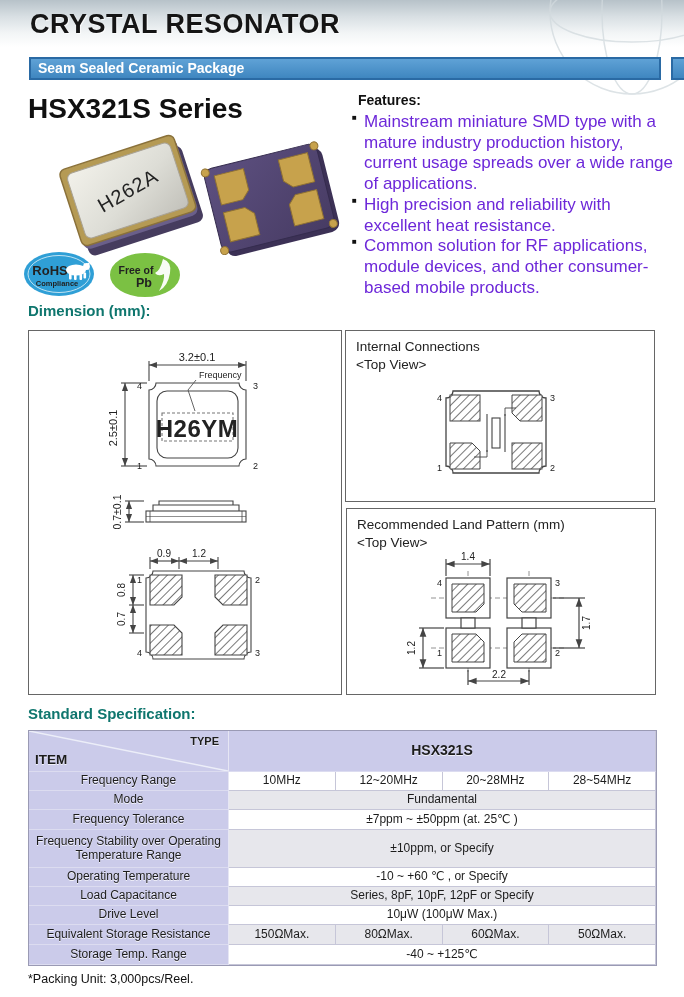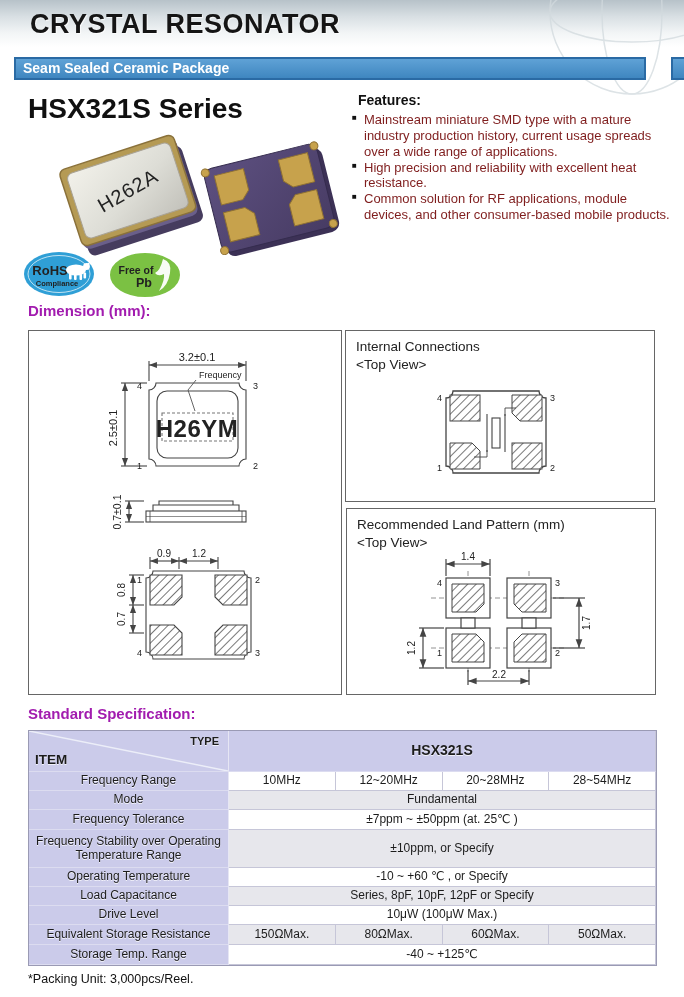--- a/index.html
+++ b/index.html
@@ -15,51 +15,51 @@
     background:linear-gradient(180deg,#b7c2c9 0%,#d8dfe3 35%,#f2f5f6 70%,#ffffff 100%);
   }
   .globe{position:absolute;right:0;top:0;pointer-events:none;}
   .page-title{
     position:absolute;left:30px;top:9px;margin:0;
     font-size:27px;font-weight:bold;letter-spacing:.5px;color:#151515;
     text-shadow:1px 1px 1px rgba(255,255,255,.8);
   }
   
   .subbar{
-    position:absolute;left:14px;top:57px;width:621px;height:19px;
+    position:absolute;left:29px;top:57px;width:621px;height:19px;
     background:linear-gradient(180deg,#5fa2d6 0%,#3f86c0 100%);
     border:2px solid #2a6aa4;
     color:#fff;font-size:14px;font-weight:bold;
     line-height:19px;padding-left:7px;
   }
   .subbar-end{
     position:absolute;left:671px;top:57px;width:13px;height:19px;
     background:linear-gradient(180deg,#5fa2d6 0%,#3f86c0 100%);
     border:2px solid #2a6aa4;border-right:none;
   }
   
   .series-title{
     position:absolute;left:28px;top:93px;margin:0;
     font-size:28px;font-weight:bold;color:#101010;
   }
   .features{position:absolute;left:352px;top:92px;width:322px;}
   .features-heading{font-size:14px;font-weight:bold;margin:0 0 4px 6px;}
   .features ul{margin:0;padding:0;list-style:none;}
   .features li{
-    position:relative;font-size:13px;line-height:1.22;color:#7f1d1d;
+    position:relative;font-size:17px;line-height:1.22;color:#6d28d9;
     padding-left:12px;margin:0;
   }
   .features li::before{
     content:"■";position:absolute;left:0;top:1px;font-size:8px;color:#111;
   }
   .photos{position:absolute;left:55px;top:132px;}
   .badges{position:absolute;left:23px;top:249px;}
   
   .sec-heading{
-    position:absolute;margin:0;font-size:15px;font-weight:bold;color:#a21caf;
+    position:absolute;margin:0;font-size:15px;font-weight:bold;color:#0f766e;
   }
   #dim-heading{left:28px;top:302px;}
   #spec-heading{left:28px;top:705px;}
   
   .panel{position:absolute;border:1px solid #666;background:#fff;}
   #dim-panel{left:28px;top:330px;width:312px;height:363px;}
   #ic-panel{left:345px;top:330px;width:308px;height:170px;}
   #lp-panel{left:346px;top:508px;width:308px;height:185px;}
   .draw-text{font-family:"Liberation Sans",sans-serif;fill:#222;}
   

